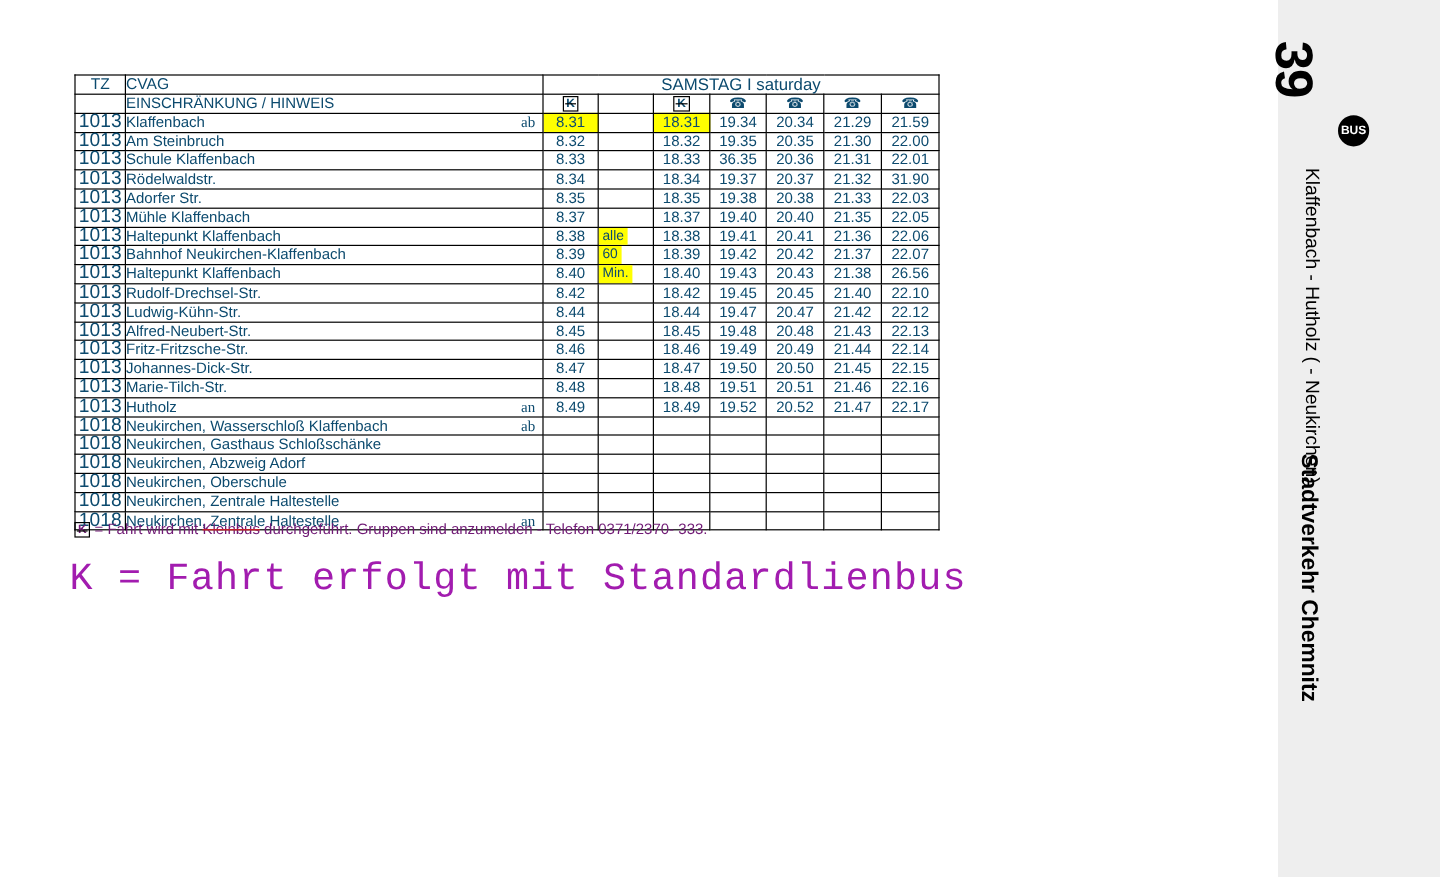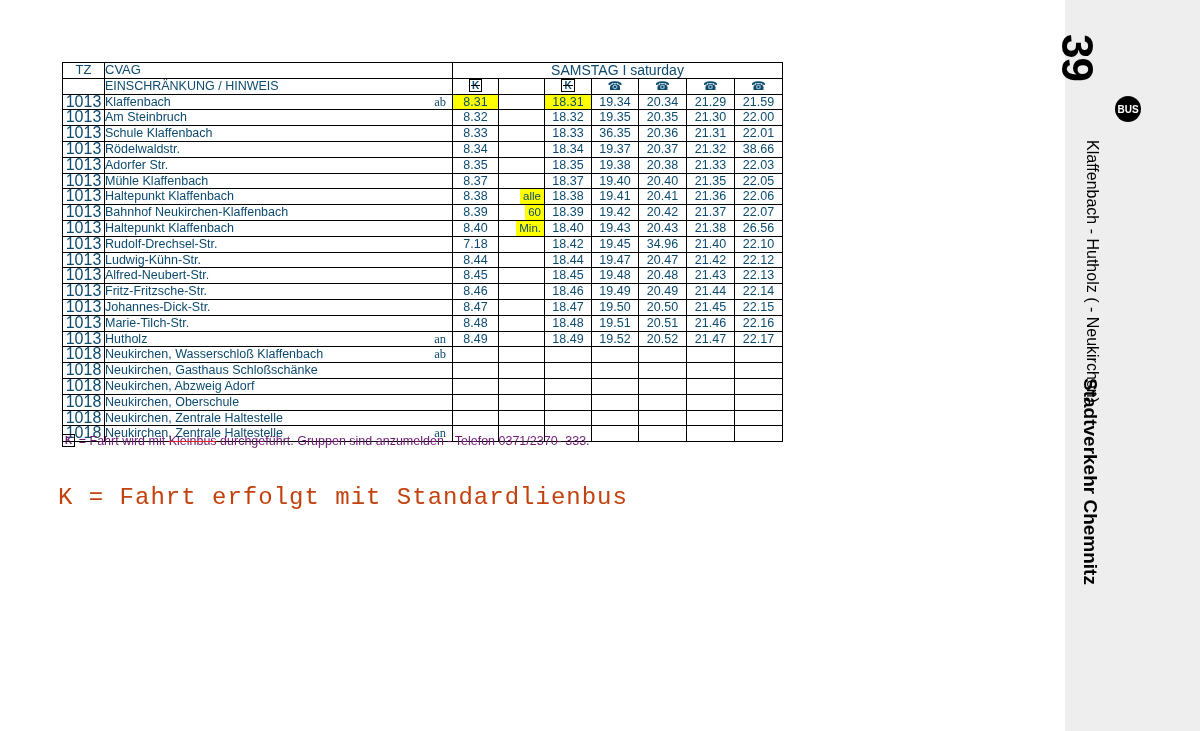--- a/index.html
+++ b/index.html
@@ -151,21 +151,21 @@
     top: 0;
     font-family: Liberation Serif, serif;
   }
   .time    { text-align: center; font-size: 12.5px; }
   .sep td  { border-top: 1.8px solid #000; }
 
   .hl {
     background: #ffff00;
   }
   .gapcell {
-    text-align: right;
+    text-align: left;
     font-size: 11.5px;
     line-height: 14px;
   }
   .gap-hl {
     background: #ffff00;
     display: inline-block;
     padding: 0 3px;
   }
 
   
@@ -203,25 +203,25 @@
   .strike {
     text-decoration: line-through;
     text-decoration-color: #e02020;
   }
   .phone { font-size: 13px; }
 
   
   #bignote {
     position: absolute;
     left: 58px;
-    top: 484px;
+    top: 464px;
     font-family: "Liberation Mono", monospace;
-    font-size: 24px;
+    font-size: 32px;
     letter-spacing: 1px;
-    color: #c2410c;
+    color: #a21caf;
     white-space: nowrap;
   }
 </style>
 </head>
 <body>
 
 <div id="sheet">
   <table class="tt">
     <colgroup>
       <col class="c-tz">
@@ -286,21 +286,21 @@
         </tr>
         <tr>
           <td class="tz">1013</td>
           <td class="stop">Rödelwaldstr.</td>
           <td class="time">8.34</td>
           <td class="gapcell"></td>
           <td class="time">18.34</td>
           <td class="time">19.37</td>
           <td class="time">20.37</td>
           <td class="time">21.32</td>
-          <td class="time">38.66</td>
+          <td class="time">31.90</td>
         </tr>
         <tr class="sep">
           <td class="tz">1013</td>
           <td class="stop">Adorfer Str.</td>
           <td class="time">8.35</td>
           <td class="gapcell"></td>
           <td class="time">18.35</td>
           <td class="time">19.38</td>
           <td class="time">20.38</td>
           <td class="time">21.33</td>
@@ -346,25 +346,25 @@
           <td class="gapcell"><span class="gap-hl">Min.</span></td>
           <td class="time">18.40</td>
           <td class="time">19.43</td>
           <td class="time">20.43</td>
           <td class="time">21.38</td>
           <td class="time">26.56</td>
         </tr>
         <tr>
           <td class="tz">1013</td>
           <td class="stop">Rudolf-Drechsel-Str.</td>
-          <td class="time">7.18</td>
+          <td class="time">8.42</td>
           <td class="gapcell"></td>
           <td class="time">18.42</td>
           <td class="time">19.45</td>
-          <td class="time">34.96</td>
+          <td class="time">20.45</td>
           <td class="time">21.40</td>
           <td class="time">22.10</td>
         </tr>
         <tr>
           <td class="tz">1013</td>
           <td class="stop">Ludwig-Kühn-Str.</td>
           <td class="time">8.44</td>
           <td class="gapcell"></td>
           <td class="time">18.44</td>
           <td class="time">19.47</td>

